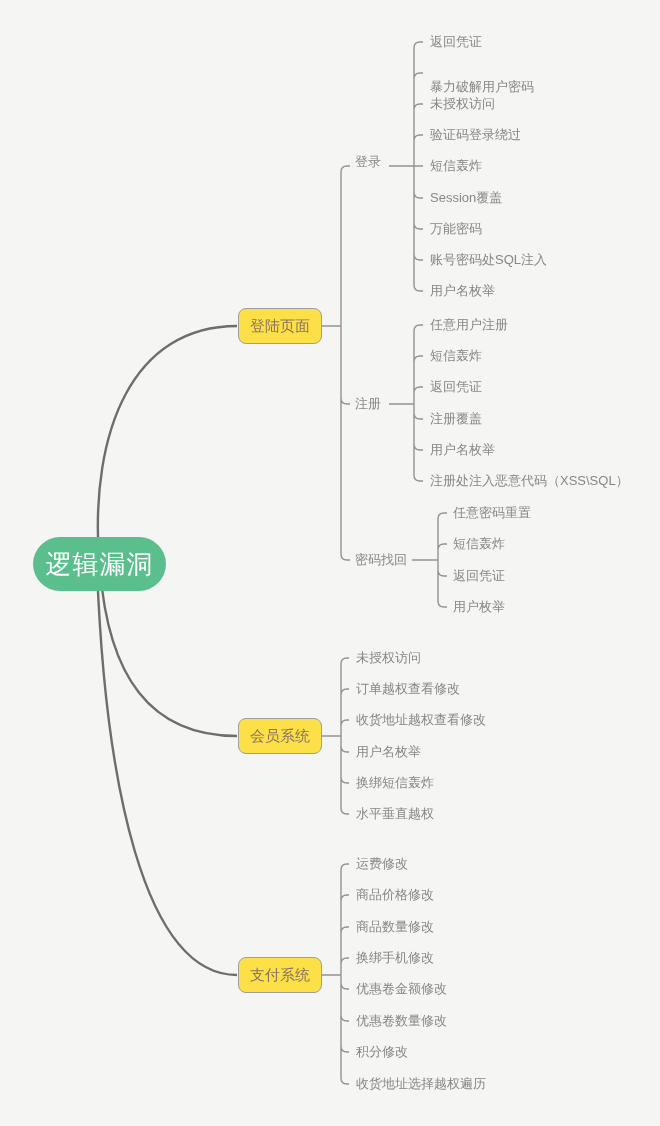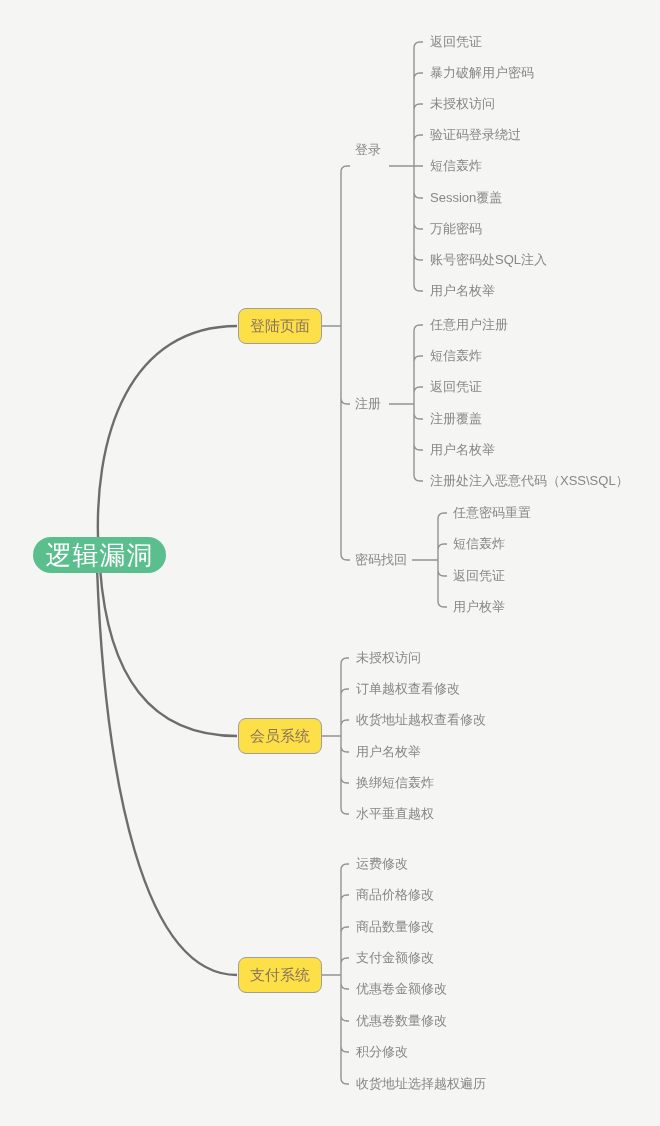--- a/index.html
+++ b/index.html
@@ -12,42 +12,42 @@
     width:660px;height:1126px;
     background:#f5f5f3;
     overflow:hidden;
   }
   svg.links{position:absolute;left:0;top:0;}
   svg.links path{fill:none;}
   svg.links path.thick{stroke:#6d6d6d;stroke-width:2.4;}
   svg.links path.thin{stroke:#939393;stroke-width:1.4;}
 
   .root-node{
-    position:absolute;left:33px;top:537px;width:133px;height:36px;
+    position:absolute;left:33px;top:537px;width:133px;height:54px;
     background:#5abe8d;border-radius:27px;
     color:#ffffff;font-size:26px;letter-spacing:1px;
     display:flex;align-items:center;justify-content:center;
     white-space:nowrap;cursor:default;
   }
   .box-node{
     position:absolute;width:84px;height:36px;box-sizing:border-box;
     background:#fde047;border:1.5px solid #9e9e9e;border-radius:8px;
     color:#8a7360;font-size:15px;
     display:flex;align-items:center;justify-content:center;
     white-space:nowrap;cursor:default;
   }
   #box-0{left:238px;top:308px;}
   #box-1{left:238px;top:718px;}
   #box-2{left:238px;top:957px;}
 
   .sub-label,.leaf{
     position:absolute;height:20px;line-height:20px;
     font-size:13px;color:#878787;white-space:nowrap;cursor:default;
   }
-  #sub-0{left:355px;top:140px;}
+  #sub-0{left:355px;top:152px;}
   #sub-1{left:355px;top:394px;}
   #sub-2{left:355px;top:550px;}
 </style>
 </head>
 <body>
 
 <div class="canvas">
   <svg class="links" id="links" width="660" height="1126">
       <path d="M 99 560 C 90 430 133 326 237 326" class="thick"></path>
       <path d="M 100 568 C 108 676 150 736 237 736" class="thick"></path>
@@ -65,21 +65,21 @@
   <div class="box-node" id="box-0">登陆页面</div>
   <div class="box-node" id="box-1">会员系统</div>
   <div class="box-node" id="box-2">支付系统</div>
 
   <div class="sub-label" id="sub-0">登录</div>
   <div class="sub-label" id="sub-1">注册</div>
   <div class="sub-label" id="sub-2">密码找回</div>
 
   <div id="leaves">
       <div class="leaf" style="left: 430px; top: 32px;">返回凭证</div>
-      <div class="leaf" style="left: 430px; top: 63px;">暴力破解用户密码</div>
+      <div class="leaf" style="left: 430px; top: 77px;">暴力破解用户密码</div>
       <div class="leaf" style="left: 430px; top: 94px;">未授权访问</div>
       <div class="leaf" style="left: 430px; top: 125px;">验证码登录绕过</div>
       <div class="leaf" style="left: 430px; top: 156px;">短信轰炸</div>
       <div class="leaf" style="left: 430px; top: 188px;">Session覆盖</div>
       <div class="leaf" style="left: 430px; top: 219px;">万能密码</div>
       <div class="leaf" style="left: 430px; top: 250px;">账号密码处SQL注入</div>
       <div class="leaf" style="left: 430px; top: 281px;">用户名枚举</div>
       <div class="leaf" style="left: 430px; top: 315px;">任意用户注册</div>
       <div class="leaf" style="left: 430px; top: 346px;">短信轰炸</div>
       <div class="leaf" style="left: 430px; top: 377px;">返回凭证</div>
@@ -92,19 +92,19 @@
       <div class="leaf" style="left: 453px; top: 597px;">用户枚举</div>
       <div class="leaf" style="left: 356px; top: 648px;">未授权访问</div>
       <div class="leaf" style="left: 356px; top: 679px;">订单越权查看修改</div>
       <div class="leaf" style="left: 356px; top: 710px;">收货地址越权查看修改</div>
       <div class="leaf" style="left: 356px; top: 742px;">用户名枚举</div>
       <div class="leaf" style="left: 356px; top: 773px;">换绑短信轰炸</div>
       <div class="leaf" style="left: 356px; top: 804px;">水平垂直越权</div>
       <div class="leaf" style="left: 356px; top: 854px;">运费修改</div>
       <div class="leaf" style="left: 356px; top: 885px;">商品价格修改</div>
       <div class="leaf" style="left: 356px; top: 917px;">商品数量修改</div>
-      <div class="leaf" style="left: 356px; top: 948px;">支付金额修改</div>
+      <div class="leaf" style="left: 356px; top: 948px;">换绑手机修改</div>
       <div class="leaf" style="left: 356px; top: 979px;">优惠卷金额修改</div>
       <div class="leaf" style="left: 356px; top: 1011px;">优惠卷数量修改</div>
       <div class="leaf" style="left: 356px; top: 1042px;">积分修改</div>
       <div class="leaf" style="left: 356px; top: 1074px;">收货地址选择越权遍历</div>
     </div>
 </div>
 
 </body></html>

